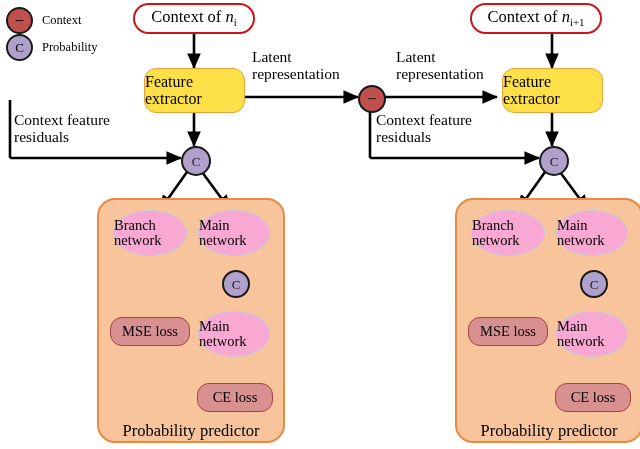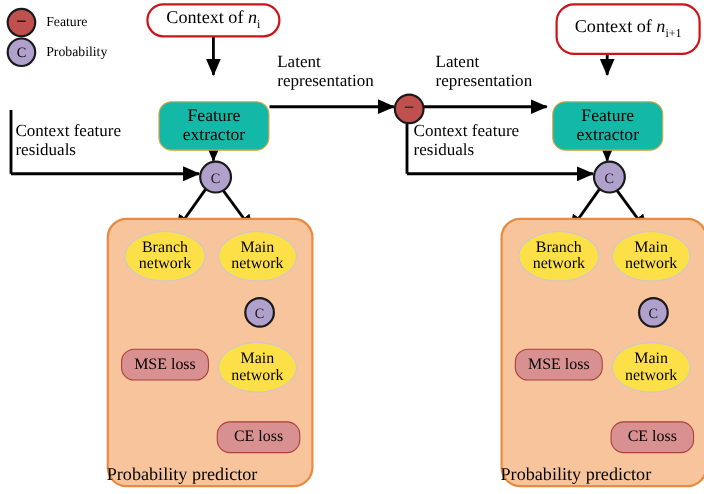--- a/index.html
+++ b/index.html
@@ -2,34 +2,34 @@
 <html><head>
 <meta charset="utf-8">
 <style>
   html,body{margin:0;padding:0;background:#ffffff;}
   body{width:640px;height:449px;position:relative;overflow:hidden;
        font-family:"Liberation Serif", serif;color:#000;}
   #canvas{position:absolute;left:0;top:0;width:640px;height:449px;}
   svg.layer{position:absolute;left:0;top:0;width:640px;height:449px;pointer-events:none;}
 
   .node{position:absolute;box-sizing:border-box;display:flex;align-items:center;
-        justify-content:center;text-align:center;line-height:1.02;}
+        justify-content:center;text-align:left;line-height:1.02;}
 
   
   .ctx{background:#ffffff;border:2.2px solid #CC1418;border-radius:17px;
        font-size:16.5px;}
   
-  .fx{background:#14b8a6;border:1.6px solid #E8A23C;border-radius:12px;
-      font-size:16px;margin-top:24px;}
+  .fx{background:#fde047;border:1.6px solid #E8A23C;border-radius:12px;
+      font-size:16px;}
   
   .pred{background:#F8C49B;border:2px solid #E98A41;border-radius:18px;}
-  .pred-label{position:absolute;left:0;right:0;bottom:6px;text-align:left;
+  .pred-label{position:absolute;left:0;right:0;bottom:6px;text-align:center;
       font-size:16.5px;}
   
-  .oval{background:#fde047;border:1px solid #C9C6DA;border-radius:50%/50%;
+  .oval{background:#f9a8d4;border:1px solid #C9C6DA;border-radius:50%/50%;
         font-size:14.5px;}
   
   .loss{background:#D99091;border:1.8px solid #A8413F;border-radius:12px;
         font-size:14.5px;}
   
   .op{border-radius:50%;border:2.2px solid #1a1a1a;display:flex;
       align-items:center;justify-content:center;position:absolute;}
   .op.sub{background:#C0504D;}
   .op.cat{background:#B0A1CC;}
   .op .glyph{font-size:13px;line-height:1;color:#1a1a1a;font-family:"Liberation Serif",serif;}
@@ -108,21 +108,21 @@
       <path d="M10,100 L10,158"></path>
 
       <path d="M370,109 L370,158"></path>
     </g>
   </svg>
 
   <div class="legend-item" style="left:6px;top:7px;">
     <span class="lgc sub">
       <span class="glyph">–</span>
     </span>
-    <span class="legend-txt">Feature</span>
+    <span class="legend-txt">Context</span>
   </div>
   <div class="legend-item" style="left:6px;top:34px;">
     <span class="lgc cat">
       <span class="glyph">C</span>
     </span>
     <span class="legend-txt">Probability</span>
   </div>
 
   <div class="node ctx" style="left:133px;top:3px;width:122px;height:31px;">
     <span><span>Context of </span><i class="v">n</i><sub>i</sub></span>
@@ -158,21 +158,21 @@
   </div>
   <div class="node loss" style="left:197px;top:383px;width:76px;height:29px;">
     <span>CE loss</span>
   </div>
   <div class="pred-label" style="left:97px;width:188px;bottom:8px;">Probability predictor</div>
 
   <div class="op sub" style="left:358px;top:85px;width:24px;height:24px;">
     <span class="glyph">–</span>
   </div>
 
-  <div class="node ctx" style="left:505px;top:3px;width:132px;height:47px;font-family:Liberation Serif, serif;">
+  <div class="node ctx" style="left:470px;top:3px;width:132px;height:31px;font-family:Liberation Serif, serif;">
     <span><span>Context of </span><i class="v">n</i><sub>i+1</sub></span>
   </div>
 
   <div class="node fx" style="left:502px;top:68px;width:101px;height:45px;">
     <span>Feature extractor</span>
   </div>
 
   <div class="flabel" style="left:396px;top:48px;width:108px;">Latent representation</div>
 
   <div class="flabel" style="left:376px;top:111px;width:145px;">Context feature residuals</div>

